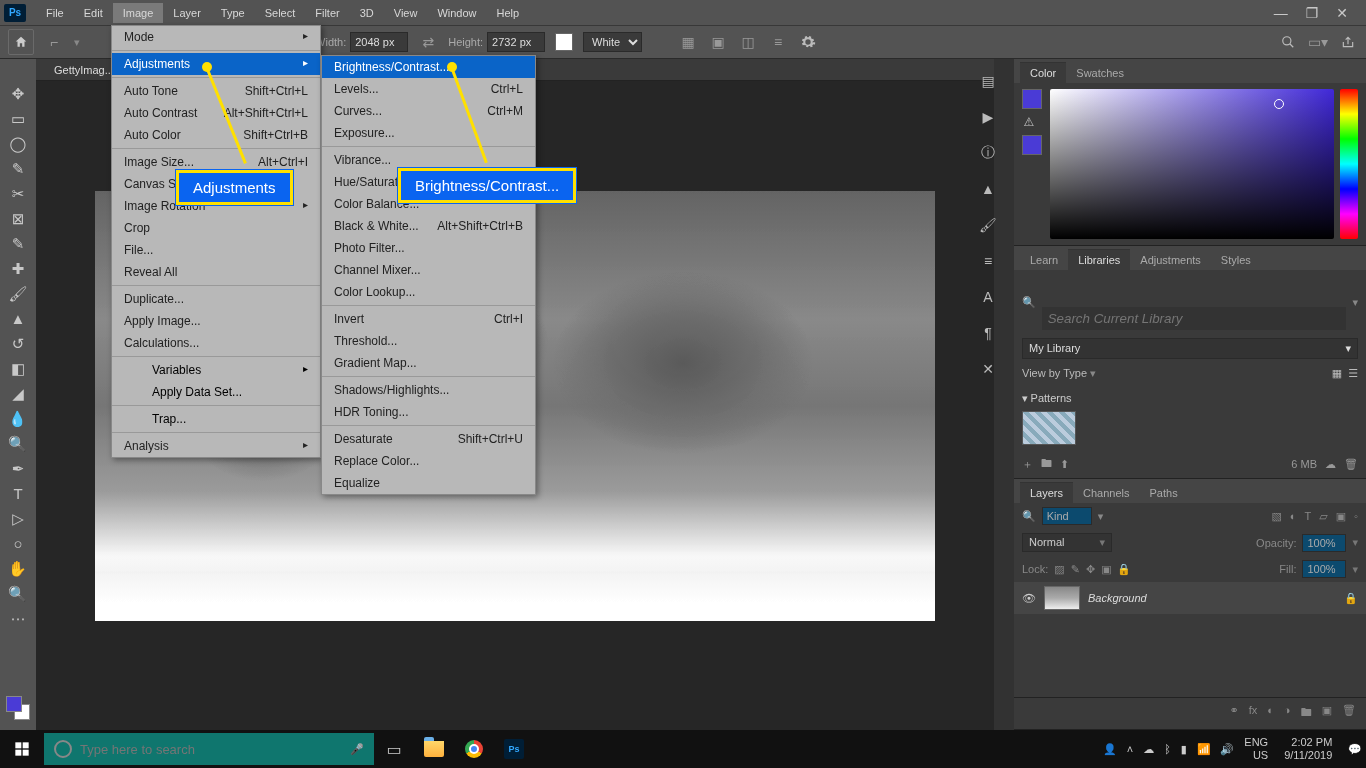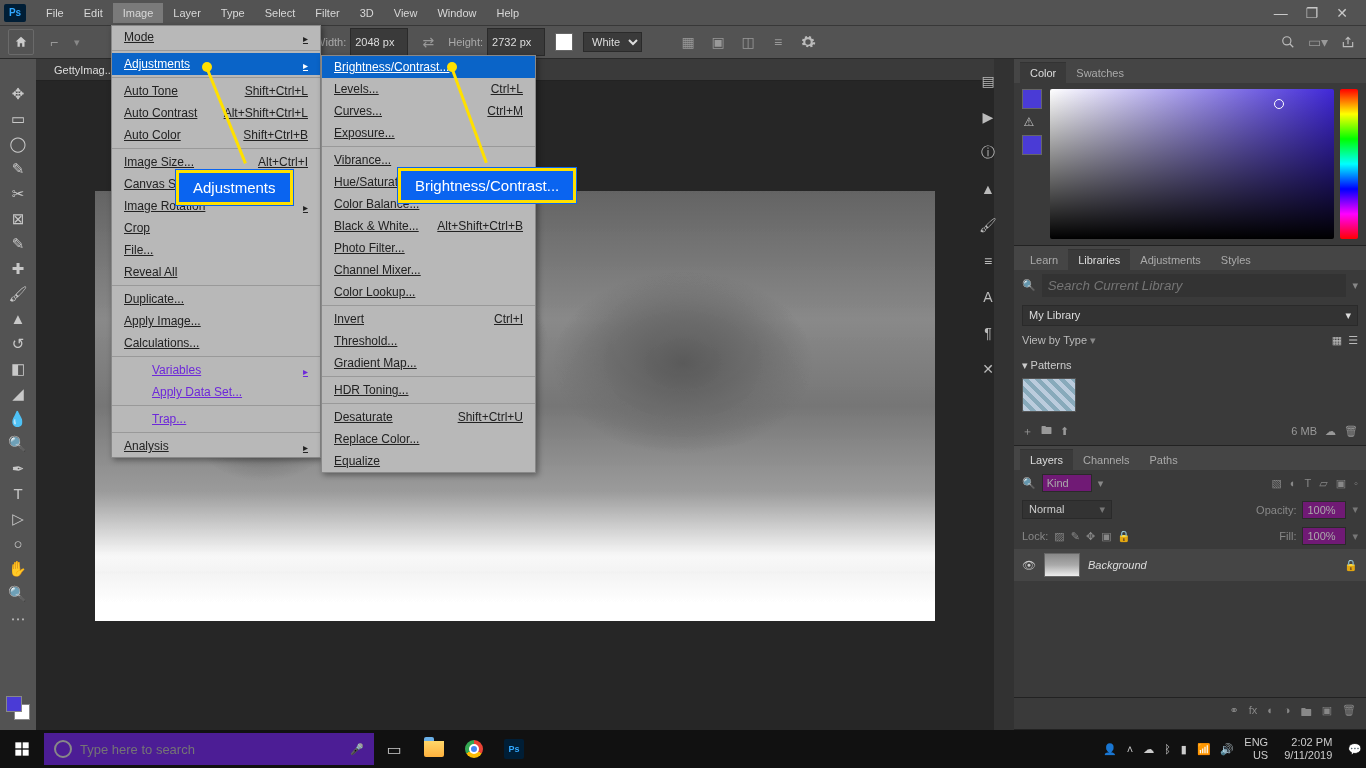--- a/index.html
+++ b/index.html
@@ -9,21 +9,21 @@
 .menubar { height:25px; background:#535353; display:flex; align-items:center; padding:0 4px; }
 .menubar .logo { width:22px; height:18px; background:#001e36; color:#31a8ff; display:flex; align-items:center; justify-content:center; font-weight:bold; font-size:10px; border-radius:2px; margin-right:10px;}
 .menubar .mi { padding:4px 10px; color:#d8d8d8; cursor:default; }
 .menubar .mi.active { background:#7a7a7a; }
 .win-controls { margin-left:auto; display:flex; gap:18px; padding-right:14px; font-size:14px; color:#c8c8c8;}
 
 
 .optbar { height:34px; background:#535353; border-top:1px solid #383838; border-bottom:1px solid #2a2a2a; display:flex; align-items:center; padding:0 8px; gap:10px;}
 .optbar .homebtn { width:26px; height:26px; display:flex; align-items:center; justify-content:center; border:1px solid #6a6a6a; border-radius:2px;}
 .optbar .field { display:flex; align-items:center; gap:4px; color:#aaa;}
-.optbar input { background:#3a3a3a; border:1px solid #2a2a2a; color:#ddd; width:58px; height:28px; padding:0 4px; font-size:11px;}
+.optbar input { background:#3a3a3a; border:1px solid #2a2a2a; color:#ddd; width:58px; height:20px; padding:0 4px; font-size:11px;}
 .optbar .colorbox { width:18px; height:18px; background:#fff; border:1px solid #666; }
 .optbar select { background:#3a3a3a; border:1px solid #2a2a2a; color:#ddd; height:20px; font-size:11px; padding:0 4px;}
 .optbar .ico { width:20px; height:20px; display:flex; align-items:center; justify-content:center; color:#999; font-size:14px; }
 .optbar .spacer { flex:1; }
 
 
 .docstrip { position:absolute; left:36px; top:59px; right:372px; height:22px; background:#3a3a3a; border-bottom:1px solid #222; display:flex; align-items:center; padding-left:10px; }
 .docstrip .tab { color:#ddd; font-size:11px; padding:3px 8px; }
 
 
@@ -51,60 +51,60 @@
 .panel .body { padding:6px 8px; }
 
 .colorpanel .body { display:flex; gap:6px; }
 .colorpanel .small-sw { width:22px; display:flex; flex-direction:column; gap:6px;}
 .colorpanel .small-sw div { width:20px; height:20px; border:1px solid #666; }
 .colorpanel .gradient { flex:1; height:150px; background:linear-gradient(to top,#000,transparent), linear-gradient(to right,#fff,#4028d8); position:relative; border-radius:2px;}
 .colorpanel .gradient .picker { position:absolute; width:10px; height:10px; border:1px solid #fff; border-radius:50%; right:50px; top:10px;}
 .colorpanel .huebar { width:18px; height:150px; background:linear-gradient(to bottom,#f00,#ff0,#0f0,#0ff,#00f,#f0f,#f00); border-radius:2px;}
 
 .libpanel .librow { display:flex; align-items:center; gap:6px; padding:4px 8px; color:#bbb;}
-.libpanel .search { width:100%; background:#333; border:none; color:#999; padding:4px 6px; font-style:italic;}
+.libpanel .search { width:100%; background:#333; border:none; color:#999; padding:4px 6px; font-style:italic;margin-top:33px;}
 .libpanel .sel { background:#333; border:1px solid #2a2a2a; color:#ddd; padding:3px 6px; flex:1; display:flex; justify-content:space-between;}
 .libpanel .patterns { padding:4px 8px;}
 .libpanel .pat-head { color:#ccc; padding:4px 0;}
 .libpanel .pat-thumb { width:54px; height:34px; background:linear-gradient(45deg,#8ab 25%,#bcd 25%,#bcd 50%,#8ab 50%,#8ab 75%,#bcd 75%); background-size:12px 12px; border:1px solid #555; margin:2px 0;}
 .libpanel .foot { display:flex; align-items:center; gap:8px; padding:4px 8px; color:#999; font-size:11px;}
 .libpanel .foot .right { margin-left:auto; display:flex; gap:8px;}
 
 .layerpanel .lrow { display:flex; align-items:center; gap:6px; padding:4px 8px;}
-.layerpanel .lrow input { background:#701a75; border:1px solid #2a2a2a; color:#aaa; padding:2px 4px; font-size:11px;}
+.layerpanel .lrow input { background:#0c4a6e; border:1px solid #2a2a2a; color:#aaa; padding:2px 4px; font-size:11px;}
 .layerpanel .lentry { display:flex; align-items:center; gap:8px; padding:4px 8px; background:#454545;}
 .layerpanel .lentry .thumb { width:36px; height:24px; background:linear-gradient(#888,#aaa,#eee); border:1px solid #666;}
 .layerpanel .lentry .name { font-style:italic; color:#ddd;}
 .layerpanel .lfoot { margin-top:auto; display:flex; gap:10px; justify-content:flex-end; padding:6px 10px; color:#888; border-top:1px solid #222;}
 
 
 .dropdown { position:absolute; background:#b8b8b8; color:#222; border:1px solid #888; box-shadow:2px 2px 6px rgba(0,0,0,.4); font-size:12px; }
 .dropdown.main { left:111px; top:25px; width:210px; }
-.dropdown .row { display:flex; justify-content:space-between; padding:4px 12px; align-items:flex-end;text-decoration:underline;}
+.dropdown .row { display:flex; justify-content:space-between; padding:4px 12px; align-items:flex-start;}
 .dropdown .row.hl { background:#0a64c8; color:#fff;}
-.dropdown .row.disabled { color:#6d28d9;padding-left:40px;}
+.dropdown .row.disabled { color:#000000;padding-left:40px;}
 .dropdown hr { border:none; border-top:1px solid #999; margin:2px 0;}
 .dropdown .arrow::after { content:"▸"; font-size:10px; margin-left:6px;}
 .dropdown.sub { left:321px; top:55px; width:215px;}
 
 
 .callout { position:absolute; background:#0a64f0; color:#fff; font-size:15px; padding:6px 14px; border:3px solid #ffe000; box-shadow:0 0 0 1px #0a64f0; }
 .call1 { left:176px; top:170px; }
 .call2 { left:398px; top:168px; }
 .leader { position:absolute; background:#ffe000; }
 .lead1 { left:205px; top:67px; width:3px; height:104px; transform:rotate(-22deg); transform-origin:top;}
 .dot { position:absolute; width:10px; height:10px; border-radius:50%; background:#ffe000;}
 .dot1 { left:202px; top:62px;}
 .lead2 { left:450px; top:67px; width:3px; height:102px; transform:rotate(-20deg); transform-origin:top;}
 .dot2 { left:447px; top:62px;}
 
 
 .taskbar { position:absolute; left:0; right:0; bottom:0; height:38px; background:#111; display:flex; align-items:center; }
 .taskbar .winbtn { width:44px; height:38px; display:flex; align-items:center; justify-content:center; color:#fff; font-size:15px;}
-.taskbar .search { flex:0 0 330px; height:32px; background:#4c1d95; display:flex; align-items:center; padding:0 10px; gap:8px; color:#ccc;}
+.taskbar .search { flex:0 0 330px; height:32px; background:#0f766e; display:flex; align-items:center; padding:0 10px; gap:8px; color:#ccc;}
 .taskbar .search input { background:transparent; border:none; color:#ccc; flex:1; font-size:13px;}
 .taskbar .tbico { width:40px; height:38px; display:flex; align-items:center; justify-content:center; font-size:16px;}
 .taskbar .systray { margin-left:auto; display:flex; align-items:center; gap:10px; padding-right:4px; color:#ccc; font-size:11px;}
 .taskbar .clock { text-align:right; line-height:13px; padding-right:6px;}
 .fe-icon { width:20px; height:16px; background:linear-gradient(#ffd76a,#ffb13d); border-radius:0 0 2px 2px; position:relative;}
 .fe-icon::before { content:""; position:absolute; top:-4px; left:0; width:10px; height:4px; background:#6ab0e8; border-radius:2px 2px 0 0;}
 .chrome-icon { width:18px; height:18px; border-radius:50%; background:conic-gradient(#ea4335 0 120deg,#fbbc05 120deg 240deg,#34a853 240deg 360deg); position:relative;}
 .chrome-icon::after{content:""; position:absolute; inset:4px; background:#4285f4; border-radius:50%; border:2px solid #fff;}
 .ps-icon { width:20px; height:20px; background:#001e36; color:#31a8ff; display:flex; align-items:center; justify-content:center; font-size:9px; font-weight:bold; border-radius:2px;}
 
@@ -463,20 +463,23 @@
       <span>Ctrl+I</span>
     </div>
   <div class="row">
       <span>Threshold...</span>
     </div>
   <div class="row">
       <span>Gradient Map...</span>
     </div>
   <hr>
   <div class="row">
+      <span>Shadows/Highlights...</span>
+    </div>
+  <div class="row">
       <span>HDR Toning...</span>
     </div>
   <hr>
   <div class="row">
       <span>Desaturate</span>
       <span>Shift+Ctrl+U</span>
     </div>
   <div class="row">
       <span>Replace Color...</span>
     </div>

